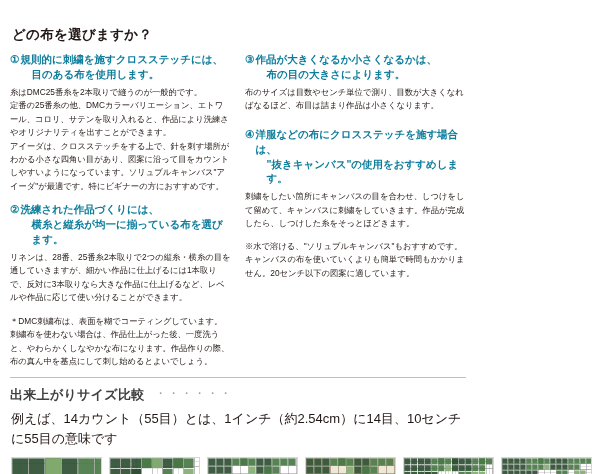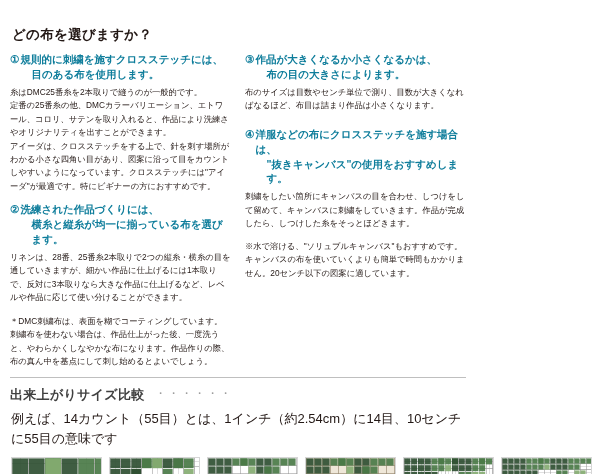--- a/index.html
+++ b/index.html
@@ -136,21 +136,21 @@
       <div class="sec-head">
         <span class="sec-num">①</span>
         <span class="sec-head-text">
           <span>規則的に刺繍を施すクロスステッチには、</span><br>
           <span style="padding-left:11px;display:inline-block">目のある布を使用します。</span>
         </span>
       </div>
       <div class="body-text">
         <p style="white-space:pre-line">糸はDMC25番糸を2本取りで縫うのが一般的です。
 定番の25番糸の他、DMCカラーバリエーション、エトワール、コロリ、サテンを取り入れると、作品により洗練さやオリジナリティを出すことができます。
-アイーダは、クロスステッチをする上で、針を刺す場所がわかる小さな四角い目があり、図案に沿って目をカウントしやすいようになっています。クロスステッチには"アイーダ"が最適です。特にビギナーの方におすすめです。</p>
+アイーダは、クロスステッチをする上で、針を刺す場所がわかる小さな四角い目があり、図案に沿って目をカウントしやすいようになっています。ソリュブルキャンバス"アイーダ"が最適です。特にビギナーの方におすすめです。</p>
       </div>
 
       <div class="sec-head">
         <span class="sec-num">②</span>
         <span class="sec-head-text">
           <span>洗練された作品づくりには、</span><br>
           <span style="padding-left:11px;display:inline-block">横糸と縦糸が均一に揃っている布を選びます。</span>
         </span>
       </div>
       <div class="body-text">

